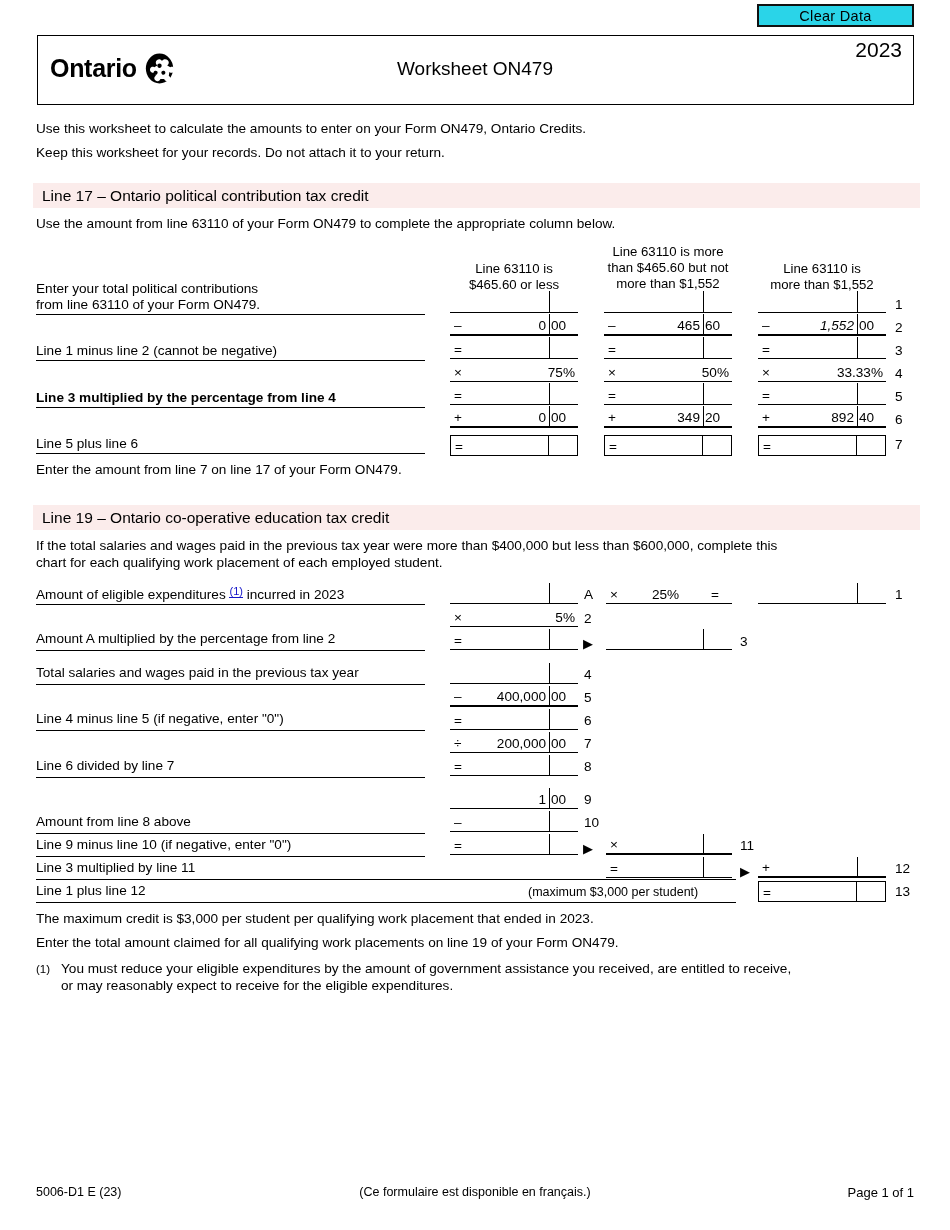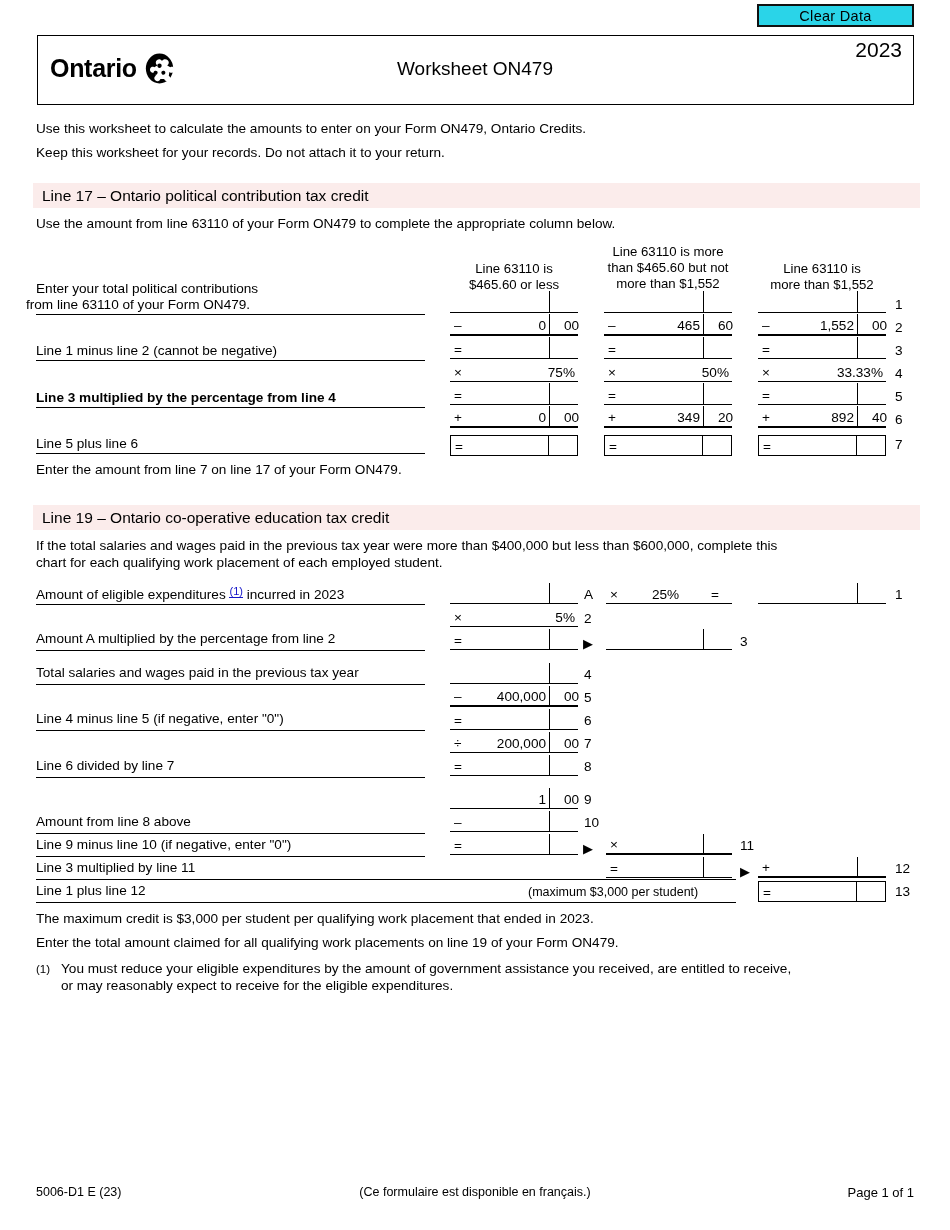--- a/index.html
+++ b/index.html
@@ -50,21 +50,21 @@
   .rownum{font-size:13.6px;}
 
   
   .cell{position:absolute;box-sizing:border-box;}
   .cell .op{position:absolute;left:4px;bottom:1px;font-size:13.6px;line-height:1;}
   .cell .dollars{
     position:absolute;right:0;bottom:1px;font-size:13.6px;line-height:1;
     padding-right:3px;
   }
   .cell .cents{
-    position:absolute;bottom:1px;font-size:13.6px;line-height:1;padding-left:15px;
+    position:absolute;bottom:1px;font-size:13.6px;line-height:1;padding-left:2px;
   }
   .cell .divider{position:absolute;width:1px;background:#000;}
   .cell.ul{border-bottom:1px solid #000;}
   .cell.ul-thick{border-bottom:2.2px solid #000;}
   .cell.boxed{border:1.6px solid #000;}
 
   .pct{position:absolute;right:3px;bottom:1px;font-size:13.6px;line-height:1;}
 
   .arrow{position:absolute;font-size:13px;line-height:1;}
   .footnote-link{color:#1414c8;border-bottom:1px solid #1414c8;font-size:11px;
@@ -114,21 +114,21 @@
   <div>Line 63110 is more</div>
   <div>than $465.60 but not</div>
   <div>more than $1,552</div>
 </div>
 <div class="abs" style="left:758px;top:261px;width:128px;text-align:center;font-size:13.2px;line-height:16px;">
   <div>Line 63110 is</div>
   <div>more than $1,552</div>
 </div>
 
 <div class="abs lbl" style="left:36px;top:281px;">Enter your total political contributions</div>
-<div class="abs lbl" style="left:26px;top:297px;">from line 63110 of your Form ON479.</div>
+<div class="abs lbl" style="left:36px;top:297px;">from line 63110 of your Form ON479.</div>
 <div class="abs" style="left:36px;top:314px;width:389px;border-bottom:1px solid #000;"></div>
 
 <div class="abs lbl" style="left:36px;top:343px;">Line 1 minus line 2 (cannot be negative)</div>
 <div class="abs" style="left:36px;top:360px;width:389px;border-bottom:1px solid #000;"></div>
 
 <div class="abs lbl" style="left:36px;top:390px;font-weight:bold;">Line 3 multiplied by the percentage from line 4</div>
 <div class="abs" style="left:36px;top:407px;width:389px;border-bottom:1px solid #000;"></div>
 
 <div class="abs lbl" style="left:36px;top:436px;">Line 5 plus line 6</div>
 <div class="abs" style="left:36px;top:453px;width:389px;border-bottom:1px solid #000;"></div>
@@ -151,21 +151,21 @@
   <span class="cents" style="left:99px;">00</span>
 </div>
 <div class="cell ul-thick" style="left:604px;top:314px;width:128px;height:22px;">
   <span class="op">–</span>
   <span class="dollars" style="right:29px;">465</span>
   <div class="divider" style="left:99px;top:0;height:22px;"></div>
   <span class="cents" style="left:99px;">60</span>
 </div>
 <div class="cell ul-thick" style="left:758px;top:314px;width:128px;height:22px;">
   <span class="op">–</span>
-  <span class="dollars" style="right:29px;">1,552</span>
+  <span class="dollars" style="right:29px;font-style:italic;">1,552</span>
   <div class="divider" style="left:99px;top:0;height:22px;"></div>
   <span class="cents" style="left:99px;">00</span>
 </div>
 <div class="abs rownum" style="left:895px;top:320px;">2</div>
 
 <div class="cell ul" style="left:450px;top:337px;width:128px;height:22px;">
   <span class="op">=</span>
   <div class="divider" style="left:99px;top:0;height:22px;"></div>
 </div>
 <div class="cell ul" style="left:604px;top:337px;width:128px;height:22px;">

